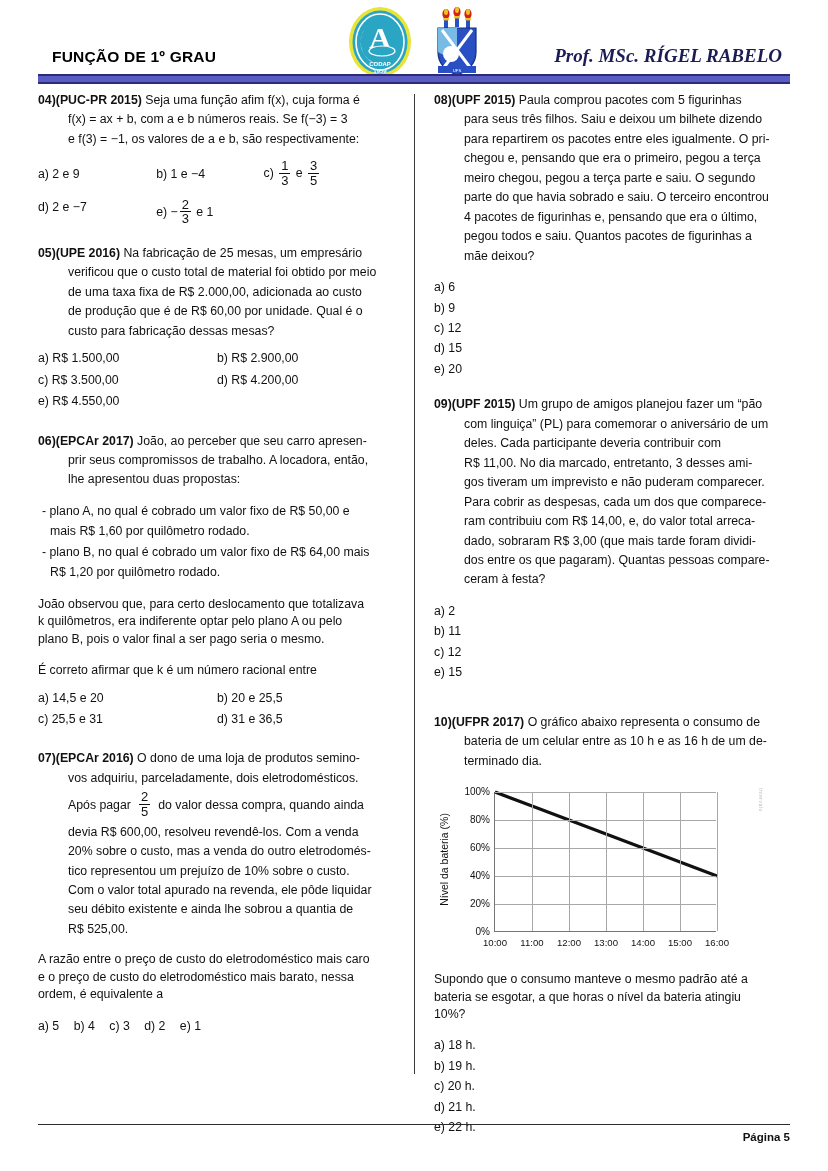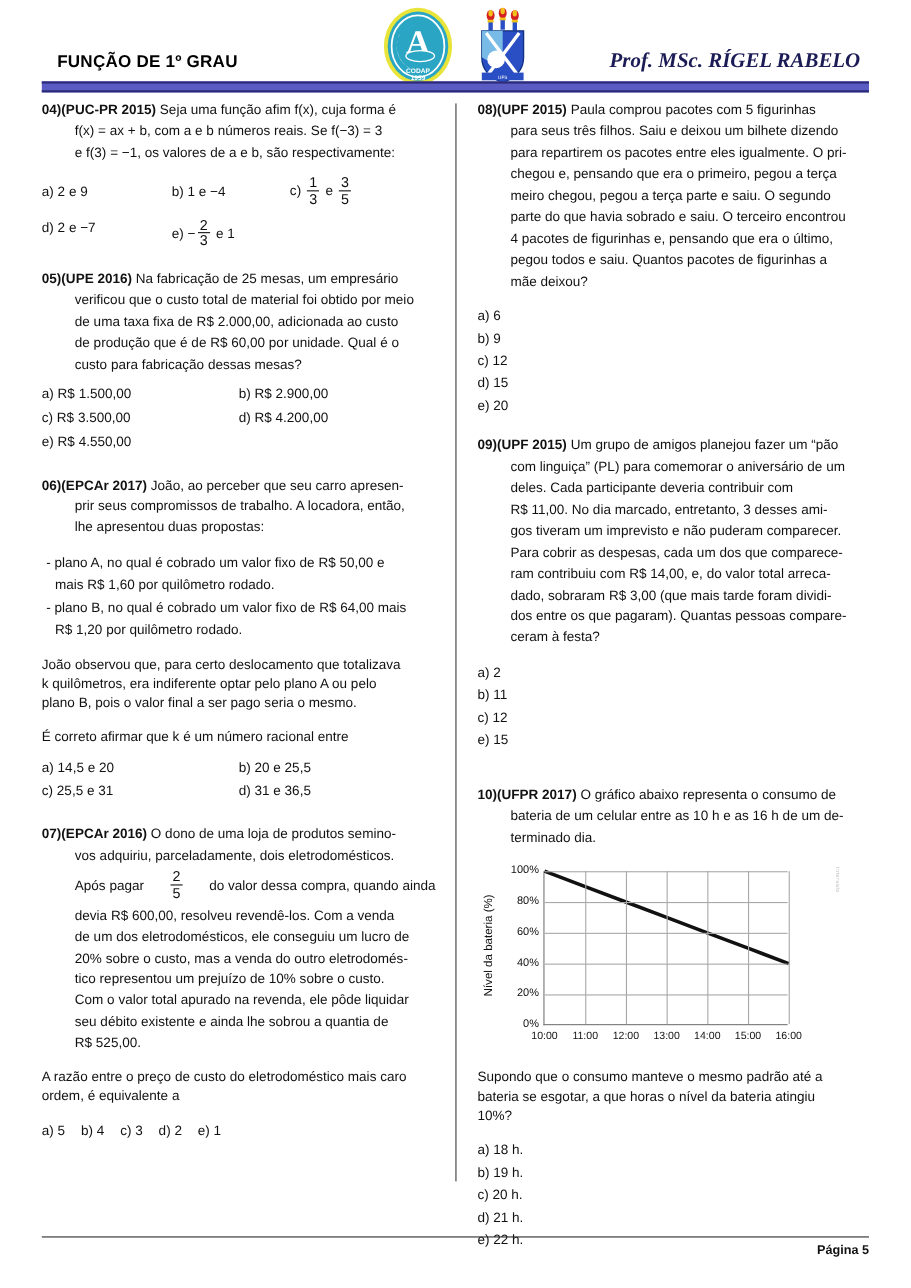--- a/index.html
+++ b/index.html
@@ -449,37 +449,37 @@
             <span>31 e 36,5</span>
           </div>
         </div>
       </div>
 
       <div class="q" style="margin-top:18px;">
         <div class="q-text">
           <span class="q-num">07)</span><span class="q-src">(EPCAr 2016)</span><span> O dono de uma loja de produtos semino-</span>
         </div>
         <div class="q-cont">vos adquiriu, parceladamente, dois eletrodomésticos.</div>
-        <div class="q-cont" style="display:flex; align-items:center; gap:22px; margin-top:4px;">
+        <div class="q-cont" style="display:flex; align-items:center; gap:6px; margin-top:4px;">
           <span>Após pagar</span>
           <span class="frac frac-big">
             <span class="num">2</span>
             <span class="den">5</span>
           </span>
           <span>do valor dessa compra, quando ainda</span>
         </div>
         <div class="q-cont" style="margin-top:4px;">devia  R$ 600,00,  resolveu revendê-los. Com a venda</div>
-        <div class="q-cont">de um dos eletrodomésticos, ele conseguiu um lucro de</div>
         <div class="q-cont">20%  sobre o custo, mas a venda do outro eletrodomés-</div>
         <div class="q-cont">tico representou um prejuízo de  10%  sobre o custo.</div>
         <div class="q-cont">Com o valor total apurado na revenda, ele pôde liquidar</div>
         <div class="q-cont">seu débito existente e ainda lhe sobrou a quantia de</div>
         <div class="q-cont">R$ 525,00.</div>
 
         <div class="q-plain" style="margin-top:13px;">A razão entre o preço de custo do eletrodoméstico mais caro</div>
+        <div class="q-plain" style="margin-top:0;">e o preço de custo do eletrodoméstico mais barato, nessa</div>
         <div class="q-plain" style="margin-top:0;">ordem, é equivalente a</div>
 
         <div class="opts inline-row" style="margin-top:14px;">
           <span class="opt">
             <span>a)</span>
             <span>5</span>
           </span>
           <span class="opt">
             <span>b)</span>
             <span>4</span>

